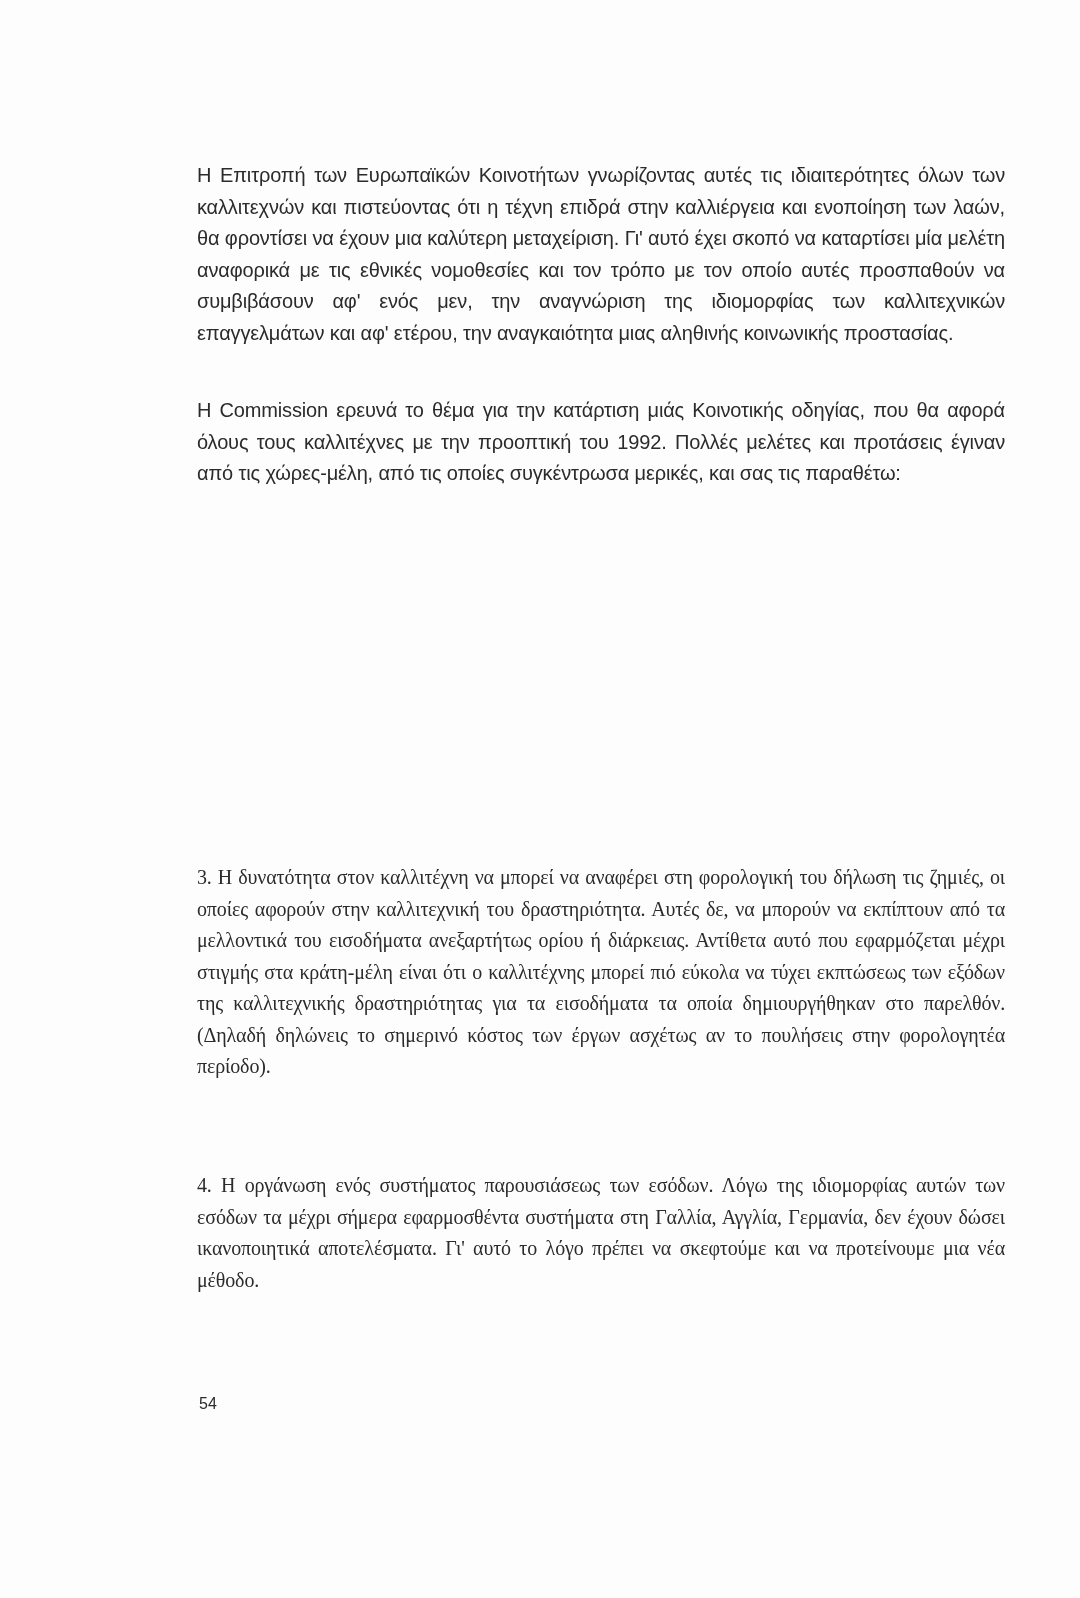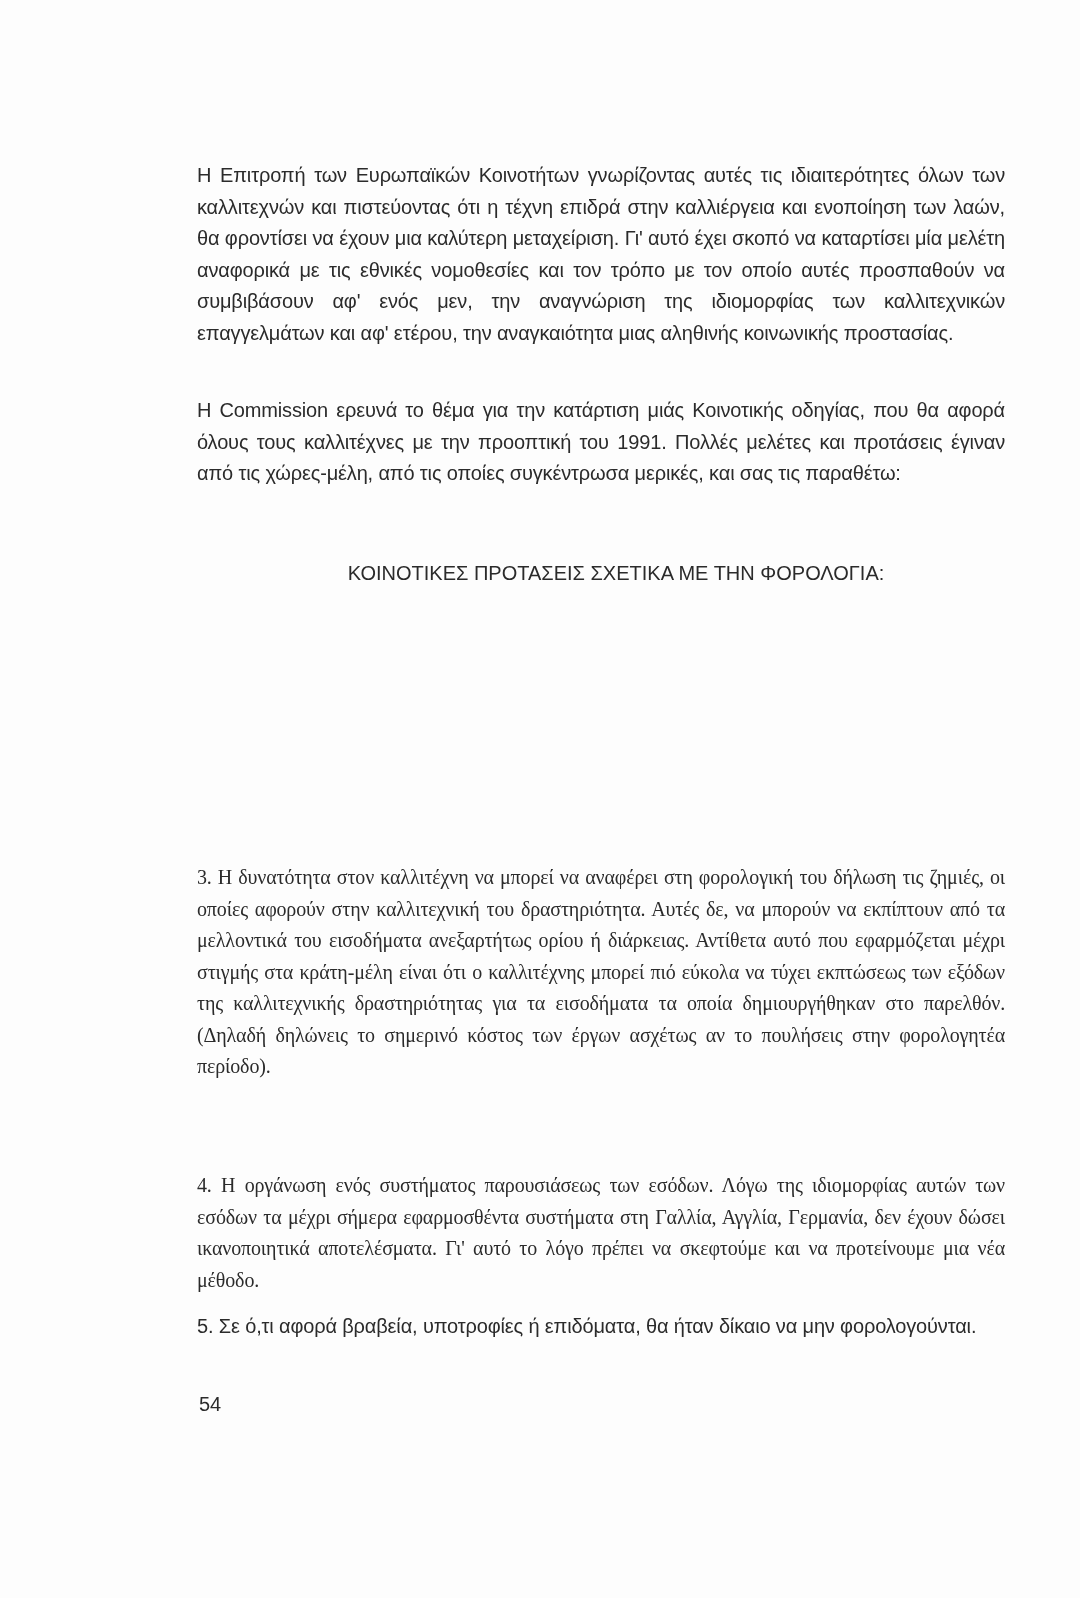--- a/index.html
+++ b/index.html
@@ -51,48 +51,44 @@
     }
     #item1 { top: 610px; }
     #item2 { top: 722px; }
     #item3 { top: 862px; font-family: Liberation Serif, serif; }
     #item4 { top: 1170px; font-family: Liberation Serif, serif; }
     #item5 { top: 1311px; }
     .page-number {
       position: absolute;
       left: 199px;
       top: 1390px;
-      font-size: 20px;
+      font-size: 16px;
       line-height: 28px;
     }
   </style>
 </head>
 <body>
 
 <div class="page">
 
   <div class="text-block" id="para1">
     <p>Η Επιτροπή των Ευρωπαϊκών Κοινοτήτων γνωρίζοντας αυτές τις ιδιαιτερότητες όλων των καλλιτεχνών και πιστεύοντας ότι η τέχνη επιδρά στην καλλιέργεια και ενοποίηση των λαών, θα φροντίσει να έχουν μια καλύτερη μεταχείριση. Γι' αυτό έχει σκοπό να καταρτίσει μία μελέτη αναφορικά με τις εθνικές νομοθεσίες και τον τρόπο με τον οποίο αυτές προσπαθούν να συμβιβάσουν αφ' ενός μεν, την αναγνώριση της ιδιομορφίας των καλλιτεχνικών επαγγελμάτων και αφ' ετέρου, την αναγκαιότητα μιας αληθινής κοινωνικής προστασίας.</p>
   </div>
 
   <div class="text-block" id="para2">
-    <p>Η Commission ερευνά το θέμα για την κατάρτιση μιάς Κοινοτικής οδηγίας, που θα αφορά όλους τους καλλιτέχνες με την προοπτική του 1991. Πολλές μελέτες και προτάσεις έγιναν από τις χώρες-μέλη, από τις οποίες συγκέντρωσα μερικές, και σας τις παραθέτω:</p>
+    <p>Η Commission ερευνά το θέμα για την κατάρτιση μιάς Κοινοτικής οδηγίας, που θα αφορά όλους τους καλλιτέχνες με την προοπτική του 1992. Πολλές μελέτες και προτάσεις έγιναν από τις χώρες-μέλη, από τις οποίες συγκέντρωσα μερικές, και σας τις παραθέτω:</p>
   </div>
 
-  <div class="heading">ΚΟΙΝΟΤΙΚΕΣ ΠΡΟΤΑΣΕΙΣ ΣΧΕΤΙΚΑ ΜΕ ΤΗΝ ΦΟΡΟΛΟΓΙΑ:</div>
 
 
 
   <div class="text-block" id="item3">
     <p>3. Η δυνατότητα στον καλλιτέχνη να μπορεί να αναφέρει στη φορολογική του δήλωση τις ζημιές, οι οποίες αφορούν στην καλλιτεχνική του δραστηριότητα. Αυτές δε, να μπορούν να εκπίπτουν από τα μελλοντικά του εισοδήματα ανεξαρτήτως ορίου ή διάρκειας. Αντίθετα αυτό που εφαρμόζεται μέχρι στιγμής στα κράτη-μέλη είναι ότι ο καλλιτέχνης μπορεί πιό εύκολα να τύχει εκπτώσεως των εξόδων της καλλιτεχνικής δραστηριότητας για τα εισοδήματα τα οποία δημιουργήθηκαν στο παρελθόν. (Δηλαδή δηλώνεις το σημερινό κόστος των έργων ασχέτως αν το πουλήσεις στην φορολογητέα περίοδο).</p>
   </div>
 
   <div class="text-block" id="item4">
     <p>4. Η οργάνωση ενός συστήματος παρουσιάσεως των εσόδων. Λόγω της ιδιομορφίας αυτών των εσόδων τα μέχρι σήμερα εφαρμοσθέντα συστήματα στη Γαλλία, Αγγλία, Γερμανία, δεν έχουν δώσει ικανοποιητικά αποτελέσματα. Γι' αυτό το λόγο πρέπει να σκεφτούμε και να προτείνουμε μια νέα μέθοδο.</p>
   </div>
 
-  <div class="text-block" id="item5">
-    <p>5. Σε ό,τι αφορά βραβεία, υποτροφίες ή επιδόματα, θα ήταν δίκαιο να μην φορολογούνται.</p>
-  </div>
 
   <div class="page-number">54</div>
 
 </div>
 
 </body></html>

